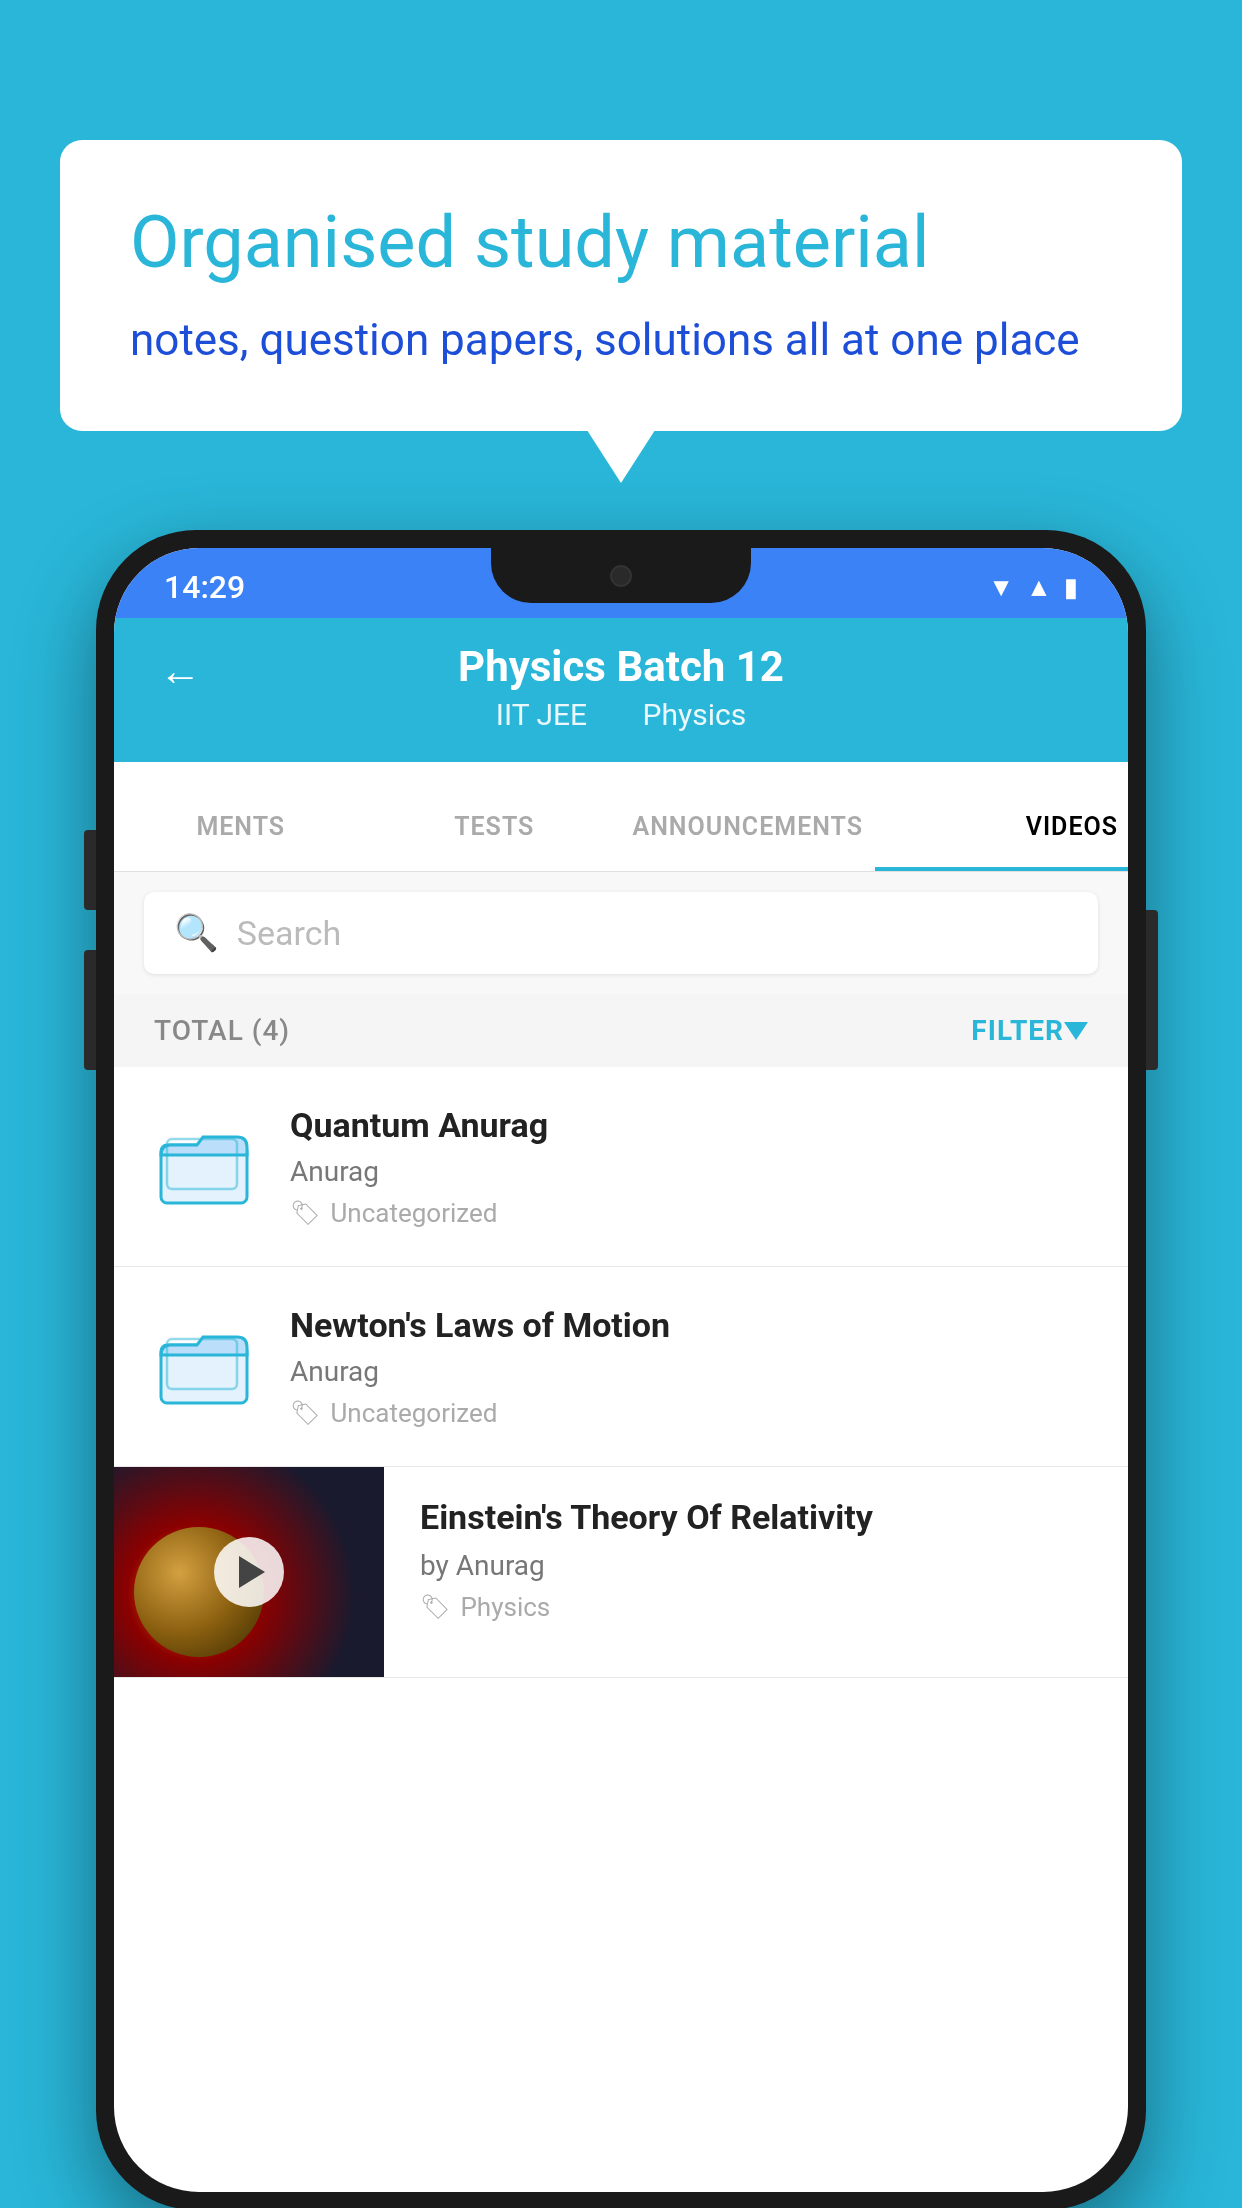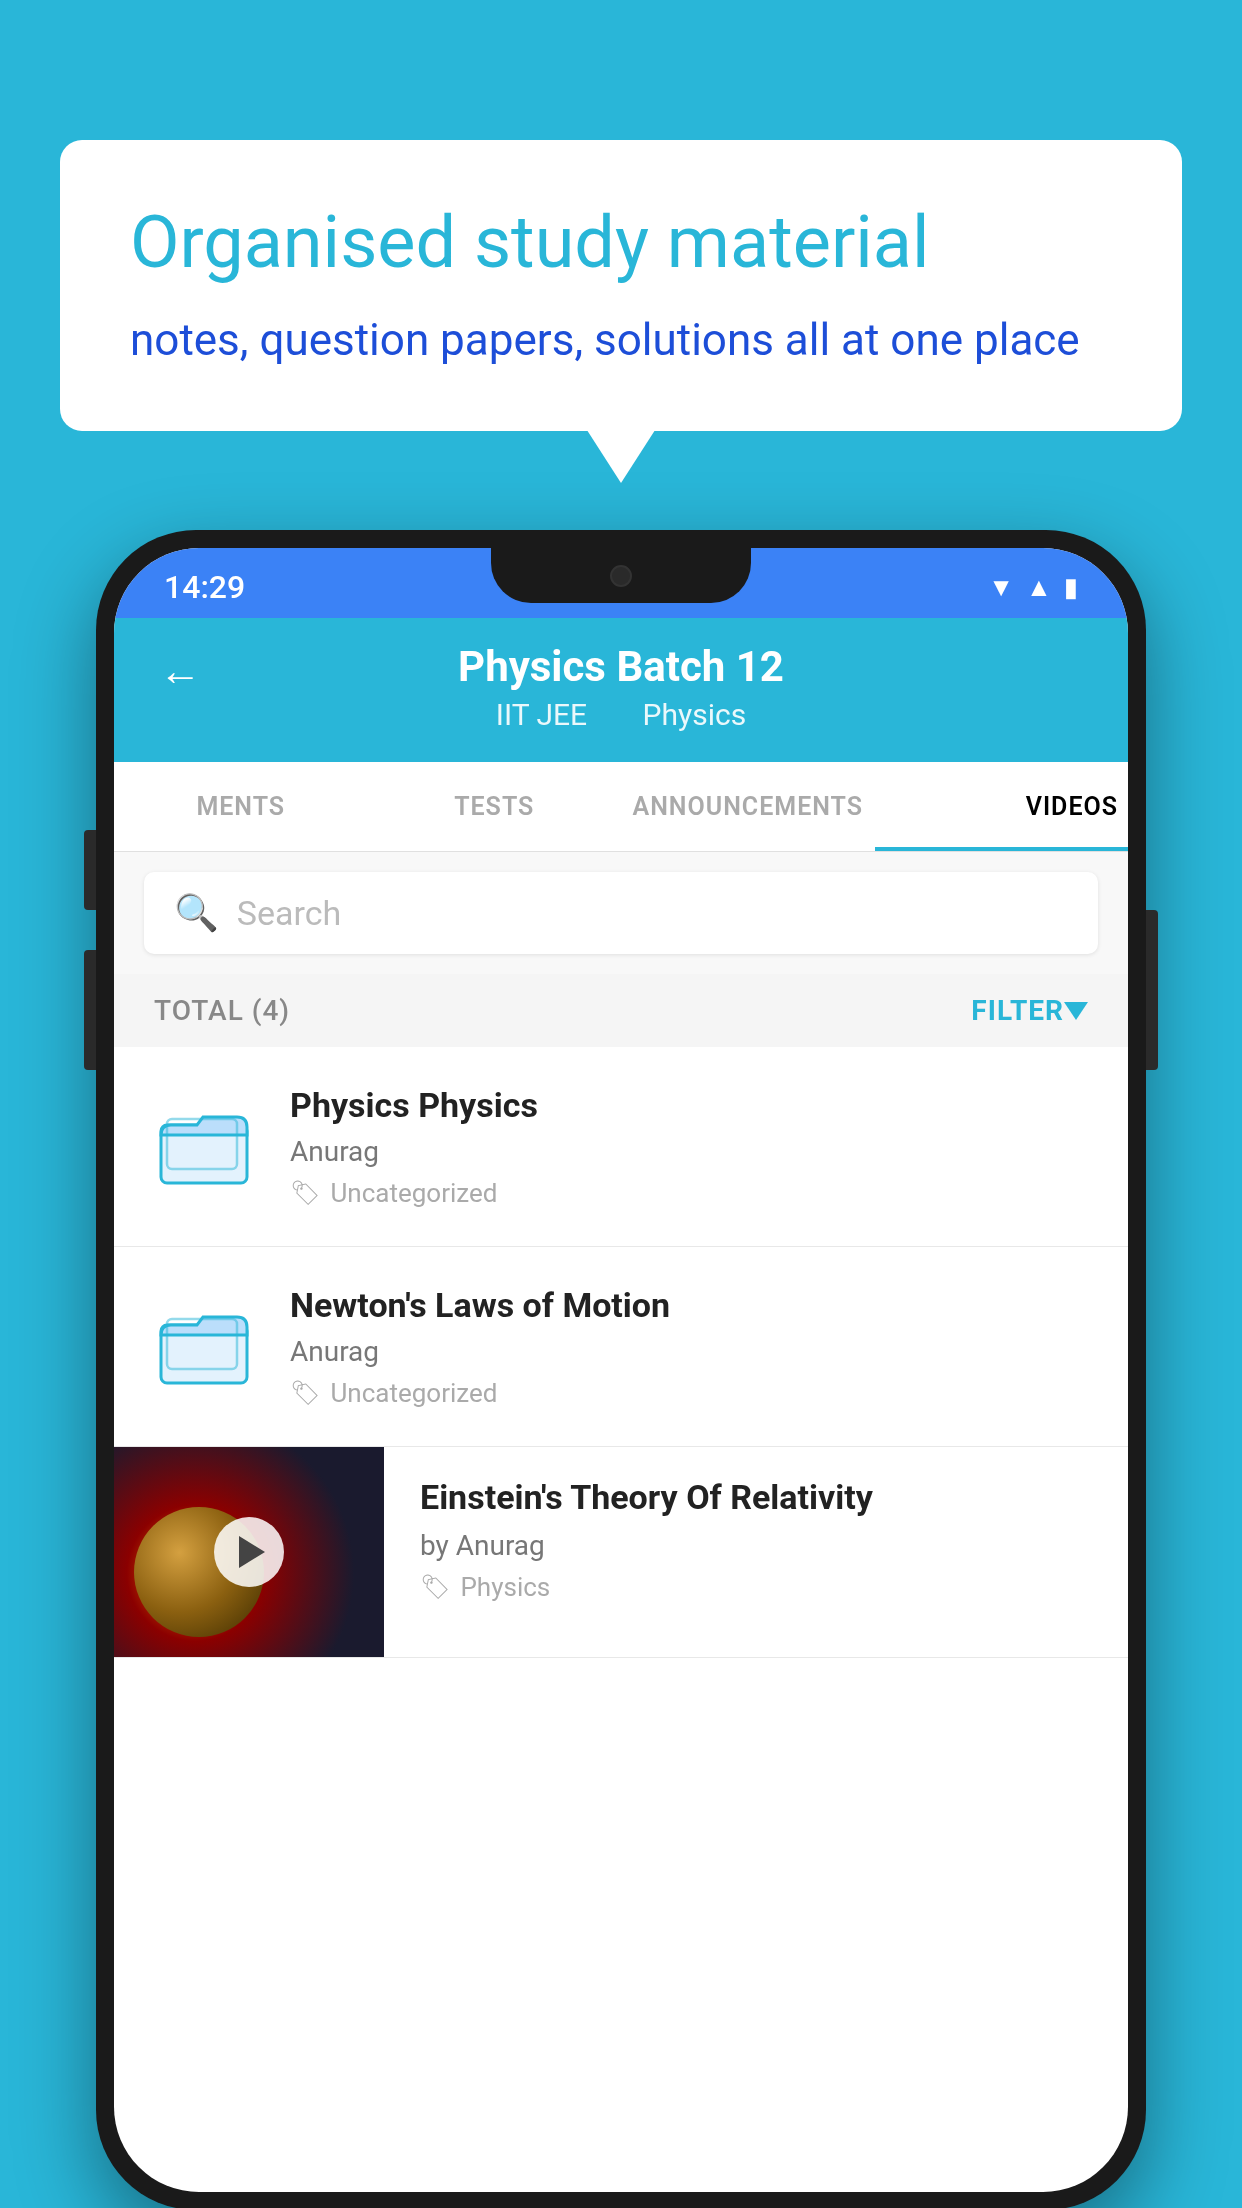--- a/index.html
+++ b/index.html
@@ -164,20 +164,21 @@
     .header-subtitle span {
       margin: 0 12px;
     }
 
     
     .tabs {
       display: flex;
       background: white;
       border-bottom: 1px solid #e0e0e0;
       overflow: hidden;
+      margin-top: 20px;
     }
 
     .tab {
       flex: 1;
       text-align: center;
       padding: 30px 10px;
       font-size: 25px;
       font-weight: 600;
       color: #aaa;
       letter-spacing: 1px;
@@ -514,21 +515,21 @@
       <div class="video-item">
         <div class="video-icon">
           <svg class="folder-svg" viewBox="0 0 90 80" fill="none" xmlns="http://www.w3.org/2000/svg">
             <rect x="2" y="18" width="86" height="58" rx="6" fill="#e3f2fd" stroke="#29b6d8" stroke-width="3"></rect>
             <path d="M2 28 Q2 18 12 18 L38 18 L44 10 L78 10 Q88 10 88 20 L88 28 Z" fill="#bbdefb" stroke="#29b6d8" stroke-width="3"></path>
 
             <rect x="8" y="12" width="70" height="50" rx="5" fill="none" stroke="#29b6d8" stroke-width="2.5" opacity="0.5"></rect>
           </svg>
         </div>
         <div class="video-info">
-          <div class="video-title">Physics Physics</div>
+          <div class="video-title">Quantum Anurag</div>
           <div class="video-author">Anurag</div>
           <div class="video-tag">
             <span class="tag-icon">🏷</span>
             <span>Uncategorized</span>
           </div>
         </div>
       </div>
 
       <div class="video-item">
         <div class="video-icon">

